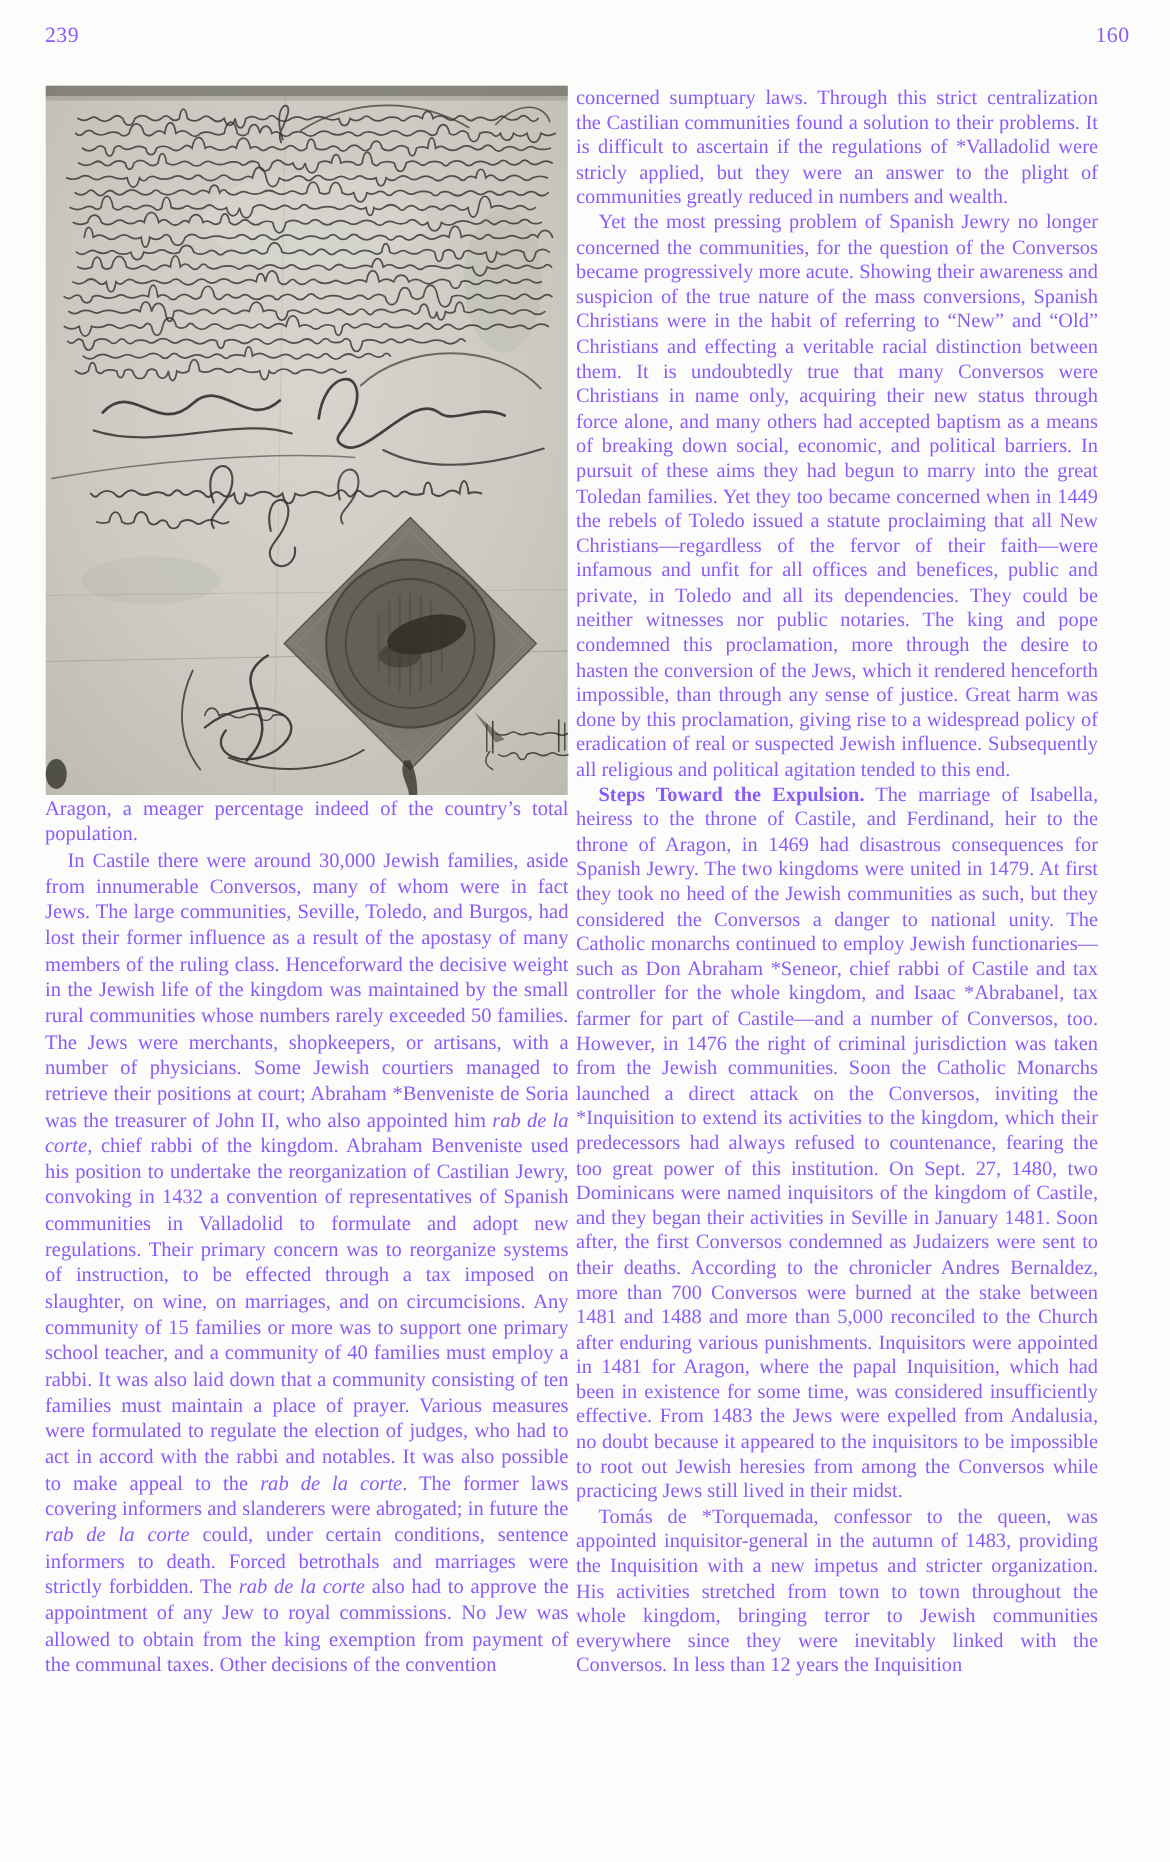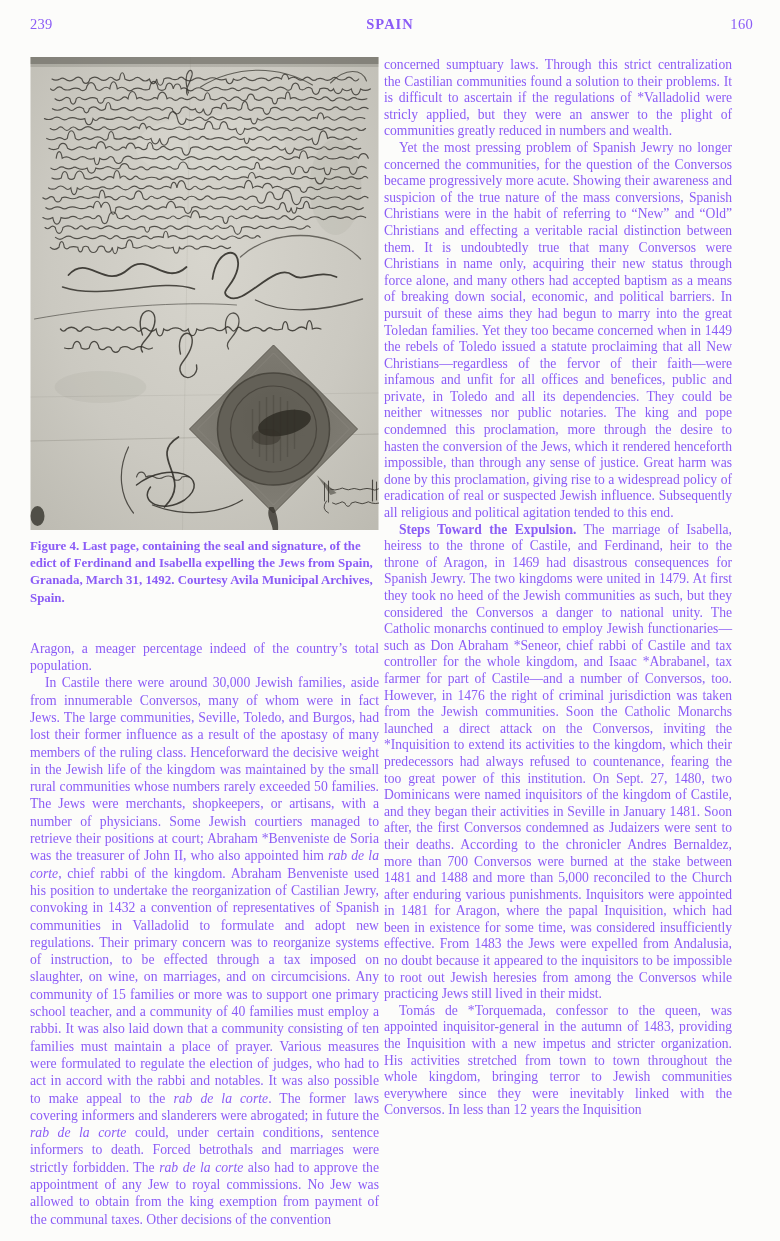--- a/index.html
+++ b/index.html
@@ -29,21 +29,20 @@
   }
   i { font-style:italic; }
   b { font-weight:bold; }
 </style>
 </head>
 <body>
 
 <div class="page">
 
   <div class="pagenum left">239</div>
-  <div class="page-title">SPAIN</div>
   <div class="pagenum right">160</div>
 
   <div class="col left">
     <figure class="ms-figure">
       <svg id="ms-svg" viewBox="0 0 348 473" xmlns="http://www.w3.org/2000/svg">
         <defs>
           <radialGradient id="paperg" cx="50%" cy="42%" r="75%">
             <stop offset="0%" stop-color="#d7d5cd"></stop>
             <stop offset="60%" stop-color="#cbc9c1"></stop>
             <stop offset="100%" stop-color="#bdbbb2"></stop>
@@ -129,21 +128,20 @@
             <path d="M106.0 420.0 c1.9 -6.5 7.6 -6.5 9.5 0 q4.2 -2.3 8.3 0 q4.8 3.0 9.7 0 q4.3 -1.9 8.5 0 c1.9 4.4 7.5 4.4 9.4 0 q3.5 -1.2 7.1 0" fill="none" stroke="#32302a" stroke-width="1.1" stroke-opacity="0.8" stroke-linecap="round"></path>
             <path d="M300.0 432.0 q4.5 2.1 9.0 0 q2.8 -1.9 5.5 0 q3.3 1.6 6.5 0 q2.6 -1.0 5.3 0 q3.2 1.6 6.4 0 q3.8 -1.1 7.7 0 q3.8 2.4 7.5 0" fill="none" stroke="#32302a" stroke-width="1" stroke-opacity="0.85" stroke-linecap="round"></path>
             <path d="M302.0 446.0 q3.4 2.6 6.9 0 q2.8 -2.4 5.5 0 c1.3 4.4 5.1 4.4 6.4 0 q4.0 -2.2 7.9 0 q2.9 1.5 5.9 0 q3.2 -2.4 6.4 0 q4.0 1.2 7.9 0" fill="none" stroke="#32302a" stroke-width="1" stroke-opacity="0.85" stroke-linecap="round"></path>
             <path d="M298 424 L298 445" fill="none" stroke="#32302a" stroke-width="1.1" stroke-opacity="0.85" stroke-linecap="round"></path>
             <path d="M294 426 L294 444" fill="none" stroke="#32302a" stroke-width="1" stroke-opacity="0.8" stroke-linecap="round"></path>
             <path d="M342 423 L342 444" fill="none" stroke="#32302a" stroke-width="1.1" stroke-opacity="0.85" stroke-linecap="round"></path>
             <path d="M346 425 L346 443" fill="none" stroke="#32302a" stroke-width="1" stroke-opacity="0.8" stroke-linecap="round"></path>
             <path d="M296 444 Q290 452 298 456" fill="none" stroke="#32302a" stroke-width="1" stroke-opacity="0.8" stroke-linecap="round"></path>
           </g>
       </svg>
-      <figcaption>Figure 4.  Last page, containing the seal and signature, of the edict of Ferdinand and Isabella expelling the Jews from Spain, Granada, March 31, 1492. Courtesy Avila Municipal Archives, Spain.</figcaption>
     </figure>
     <div class="body-text">
         <p class="para"><span>Aragon, a meager percentage indeed of the country’s total population.</span></p>
         <p class="para indent"><span>In Castile there were around 30,000 Jewish families, aside from innumerable Conversos, many of whom were in fact Jews. The large communities, Seville, Toledo, and Burgos, had lost their former influence as a result of the apostasy of many members of the ruling class. Henceforward the decisive weight in the Jewish life of the kingdom was maintained by the small rural communities whose numbers rarely exceeded 50 families. The Jews were merchants, shopkeepers, or artisans, with a number of physicians. Some Jewish courtiers managed to retrieve their positions at court; Abraham *Benveniste de Soria was the treasurer of John II, who also appointed him </span><i>rab de la corte</i><span>, chief rabbi of the kingdom. Abraham Benveniste used his position to undertake the reorganization of Castilian Jewry, convoking in 1432 a convention of representatives of Spanish communities in Valladolid to formulate and adopt new regulations. Their primary concern was to reorganize systems of instruction, to be effected through a tax imposed on slaughter, on wine, on marriages, and on circumcisions. Any community of 15 families or more was to support one primary school teacher, and a community of 40 families must employ a rabbi. It was also laid down that a community consisting of ten families must maintain a place of prayer. Various measures were formulated to regulate the election of judges, who had to act in accord with the rabbi and notables. It was also possible to make appeal to the </span><i>rab de la corte</i><span>. The former laws covering informers and slanderers were abrogated; in future the </span><i>rab de la corte</i><span> could, under certain conditions, sentence informers to death. Forced betrothals and marriages were strictly forbidden. The </span><i>rab de la corte</i><span> also had to approve the appointment of any Jew to royal commissions. No Jew was allowed to obtain from the king exemption from payment of the communal taxes. Other decisions of the convention</span></p>
       </div>
   </div>
 
   <div class="col right">
       <p class="para"><span>concerned sumptuary laws. Through this strict centralization the Castilian communities found a solution to their problems. It is difficult to ascertain if the regulations of *Valladolid were stricly applied, but they were an answer to the plight of communities greatly reduced in numbers and wealth.</span></p>
       <p class="para indent"><span>Yet the most pressing problem of Spanish Jewry no longer concerned the communities, for the question of the Conversos became progressively more acute. Showing their awareness and suspicion of the true nature of the mass conversions, Spanish Christians were in the habit of referring to “New” and “Old” Christians and effecting a veritable racial distinction between them. It is undoubtedly true that many Conversos were Christians in name only, acquiring their new status through force alone, and many others had accepted baptism as a means of breaking down social, economic, and political barriers. In pursuit of these aims they had begun to marry into the great Toledan families. Yet they too became concerned when in 1449 the rebels of Toledo issued a statute proclaiming that all New Christians—regardless of the fervor of their faith—were infamous and unfit for all offices and benefices, public and private, in Toledo and all its dependencies. They could be neither witnesses nor public notaries. The king and pope condemned this proclamation, more through the desire to hasten the conversion of the Jews, which it rendered henceforth impossible, than through any sense of justice. Great harm was done by this proclamation, giving rise to a widespread policy of eradication of real or suspected Jewish influence. Subsequently all religious and political agitation tended to this end.</span></p>

